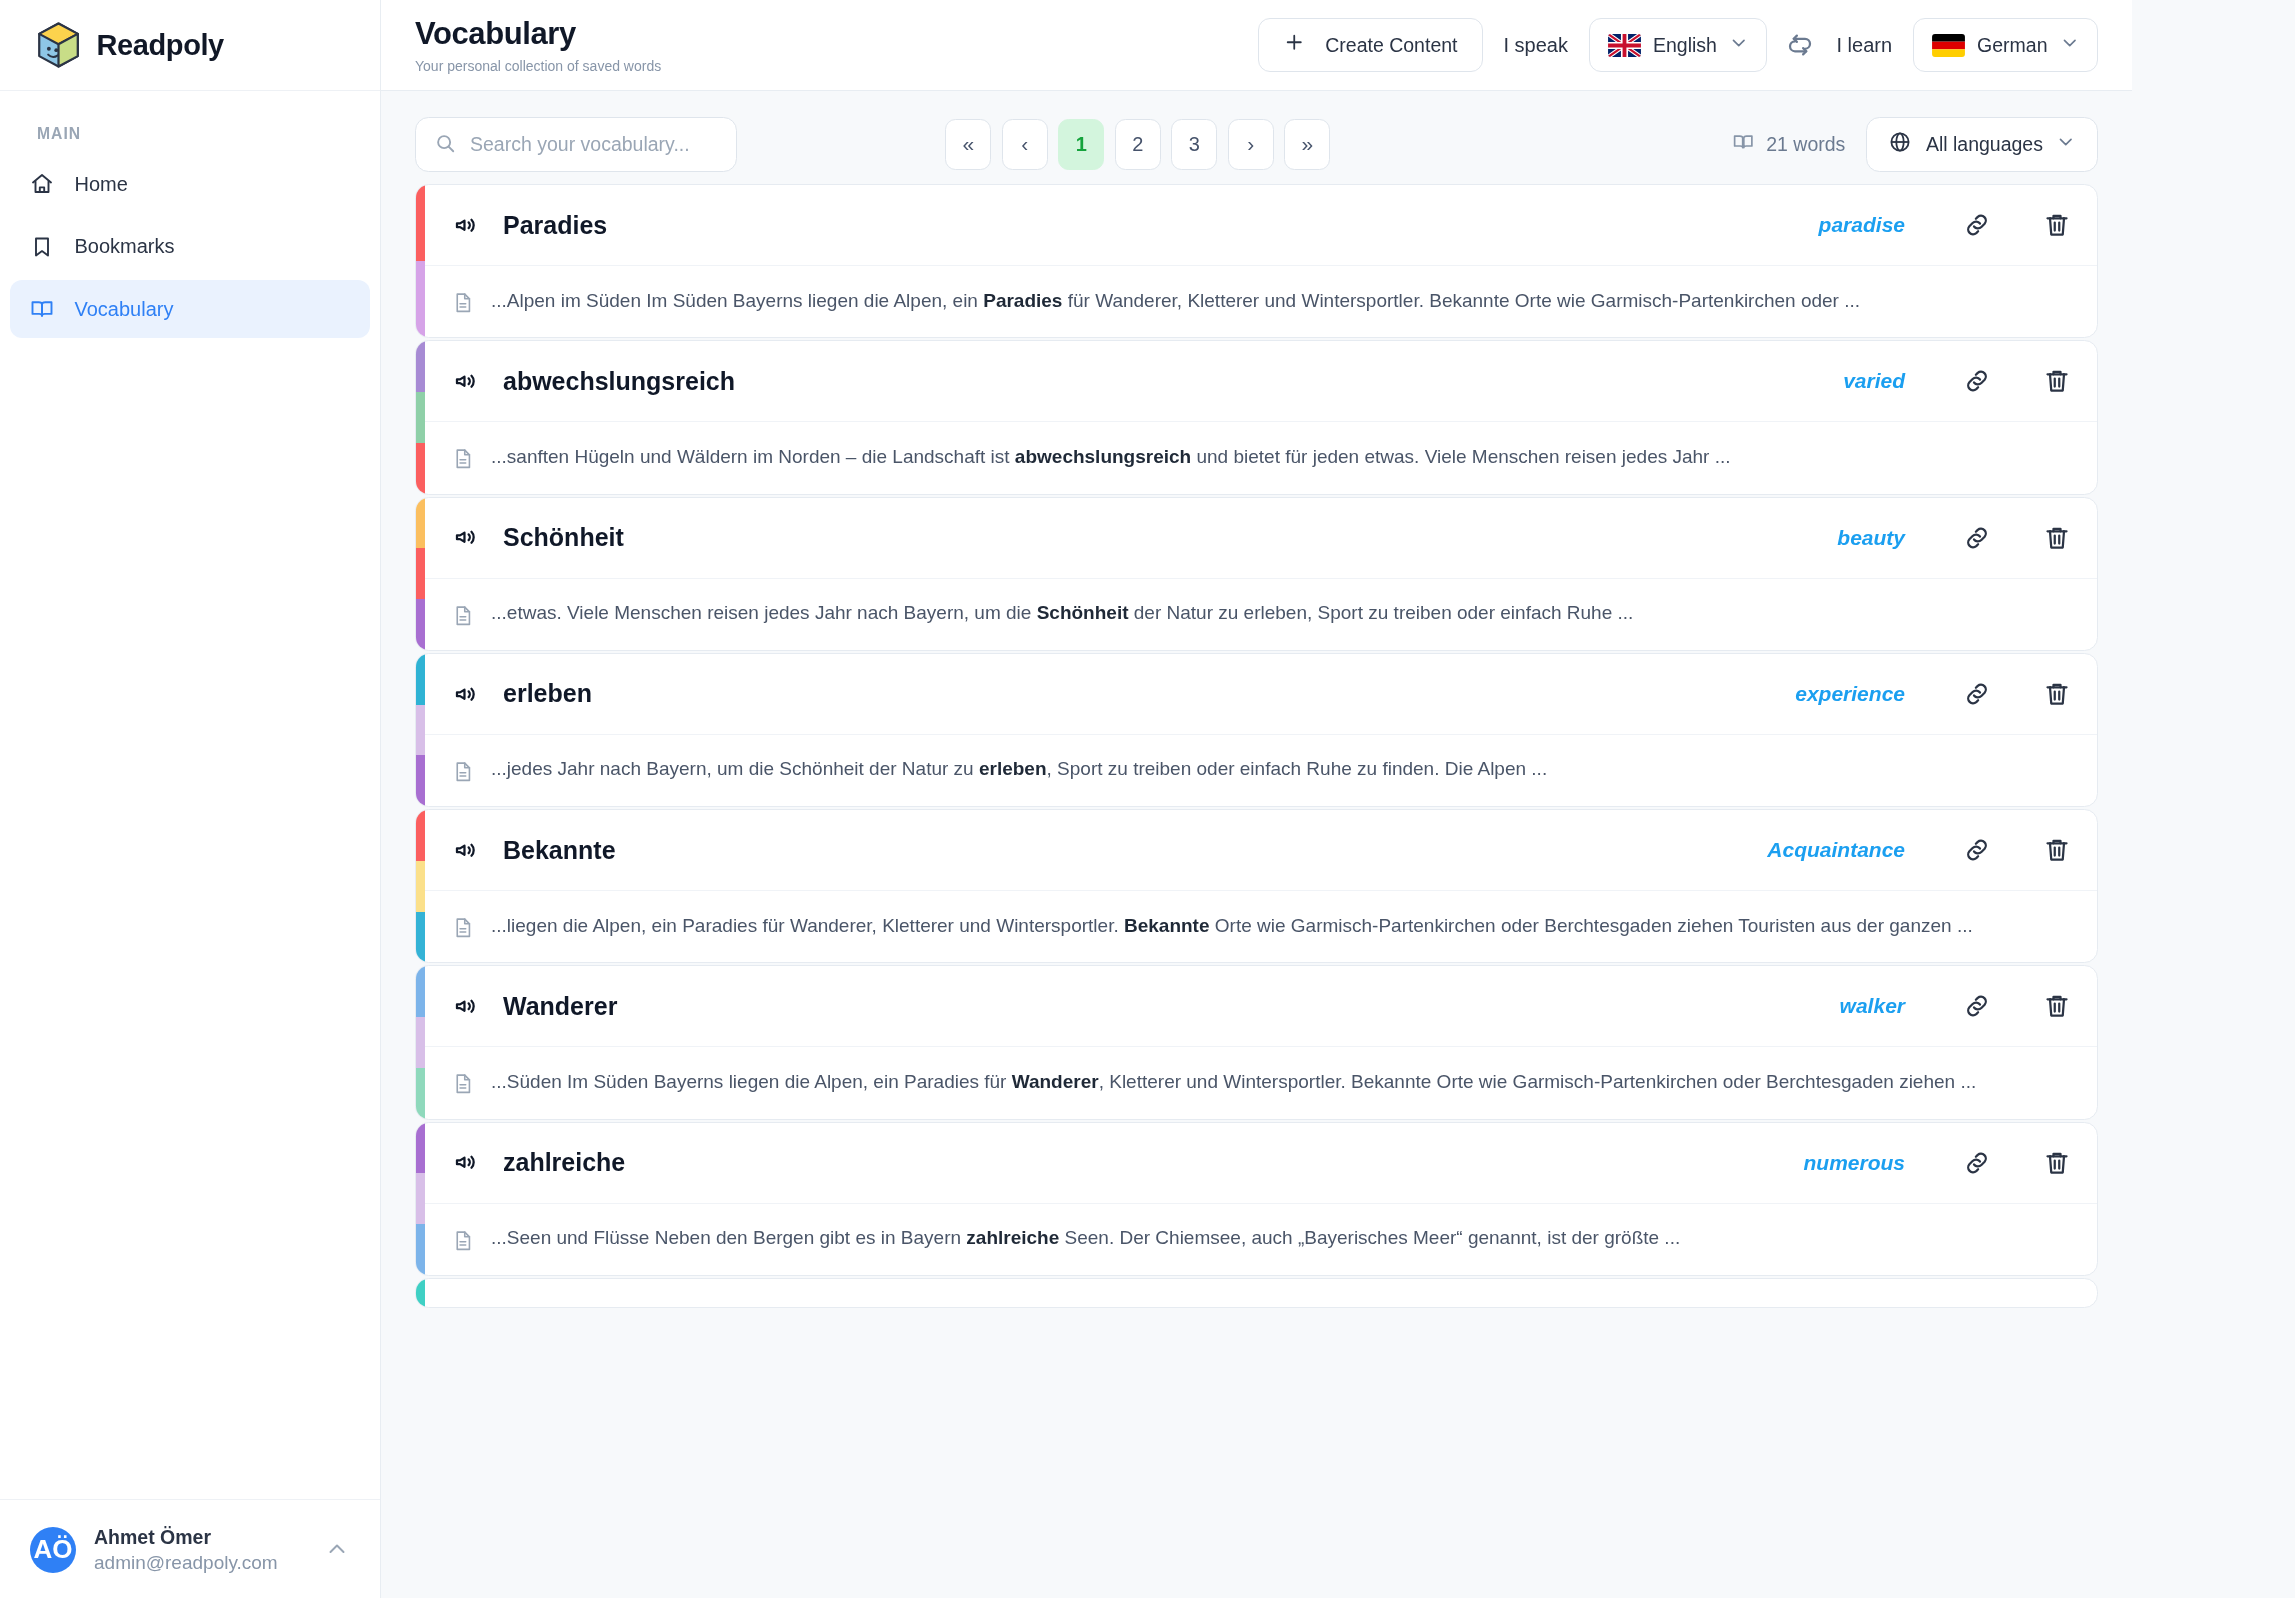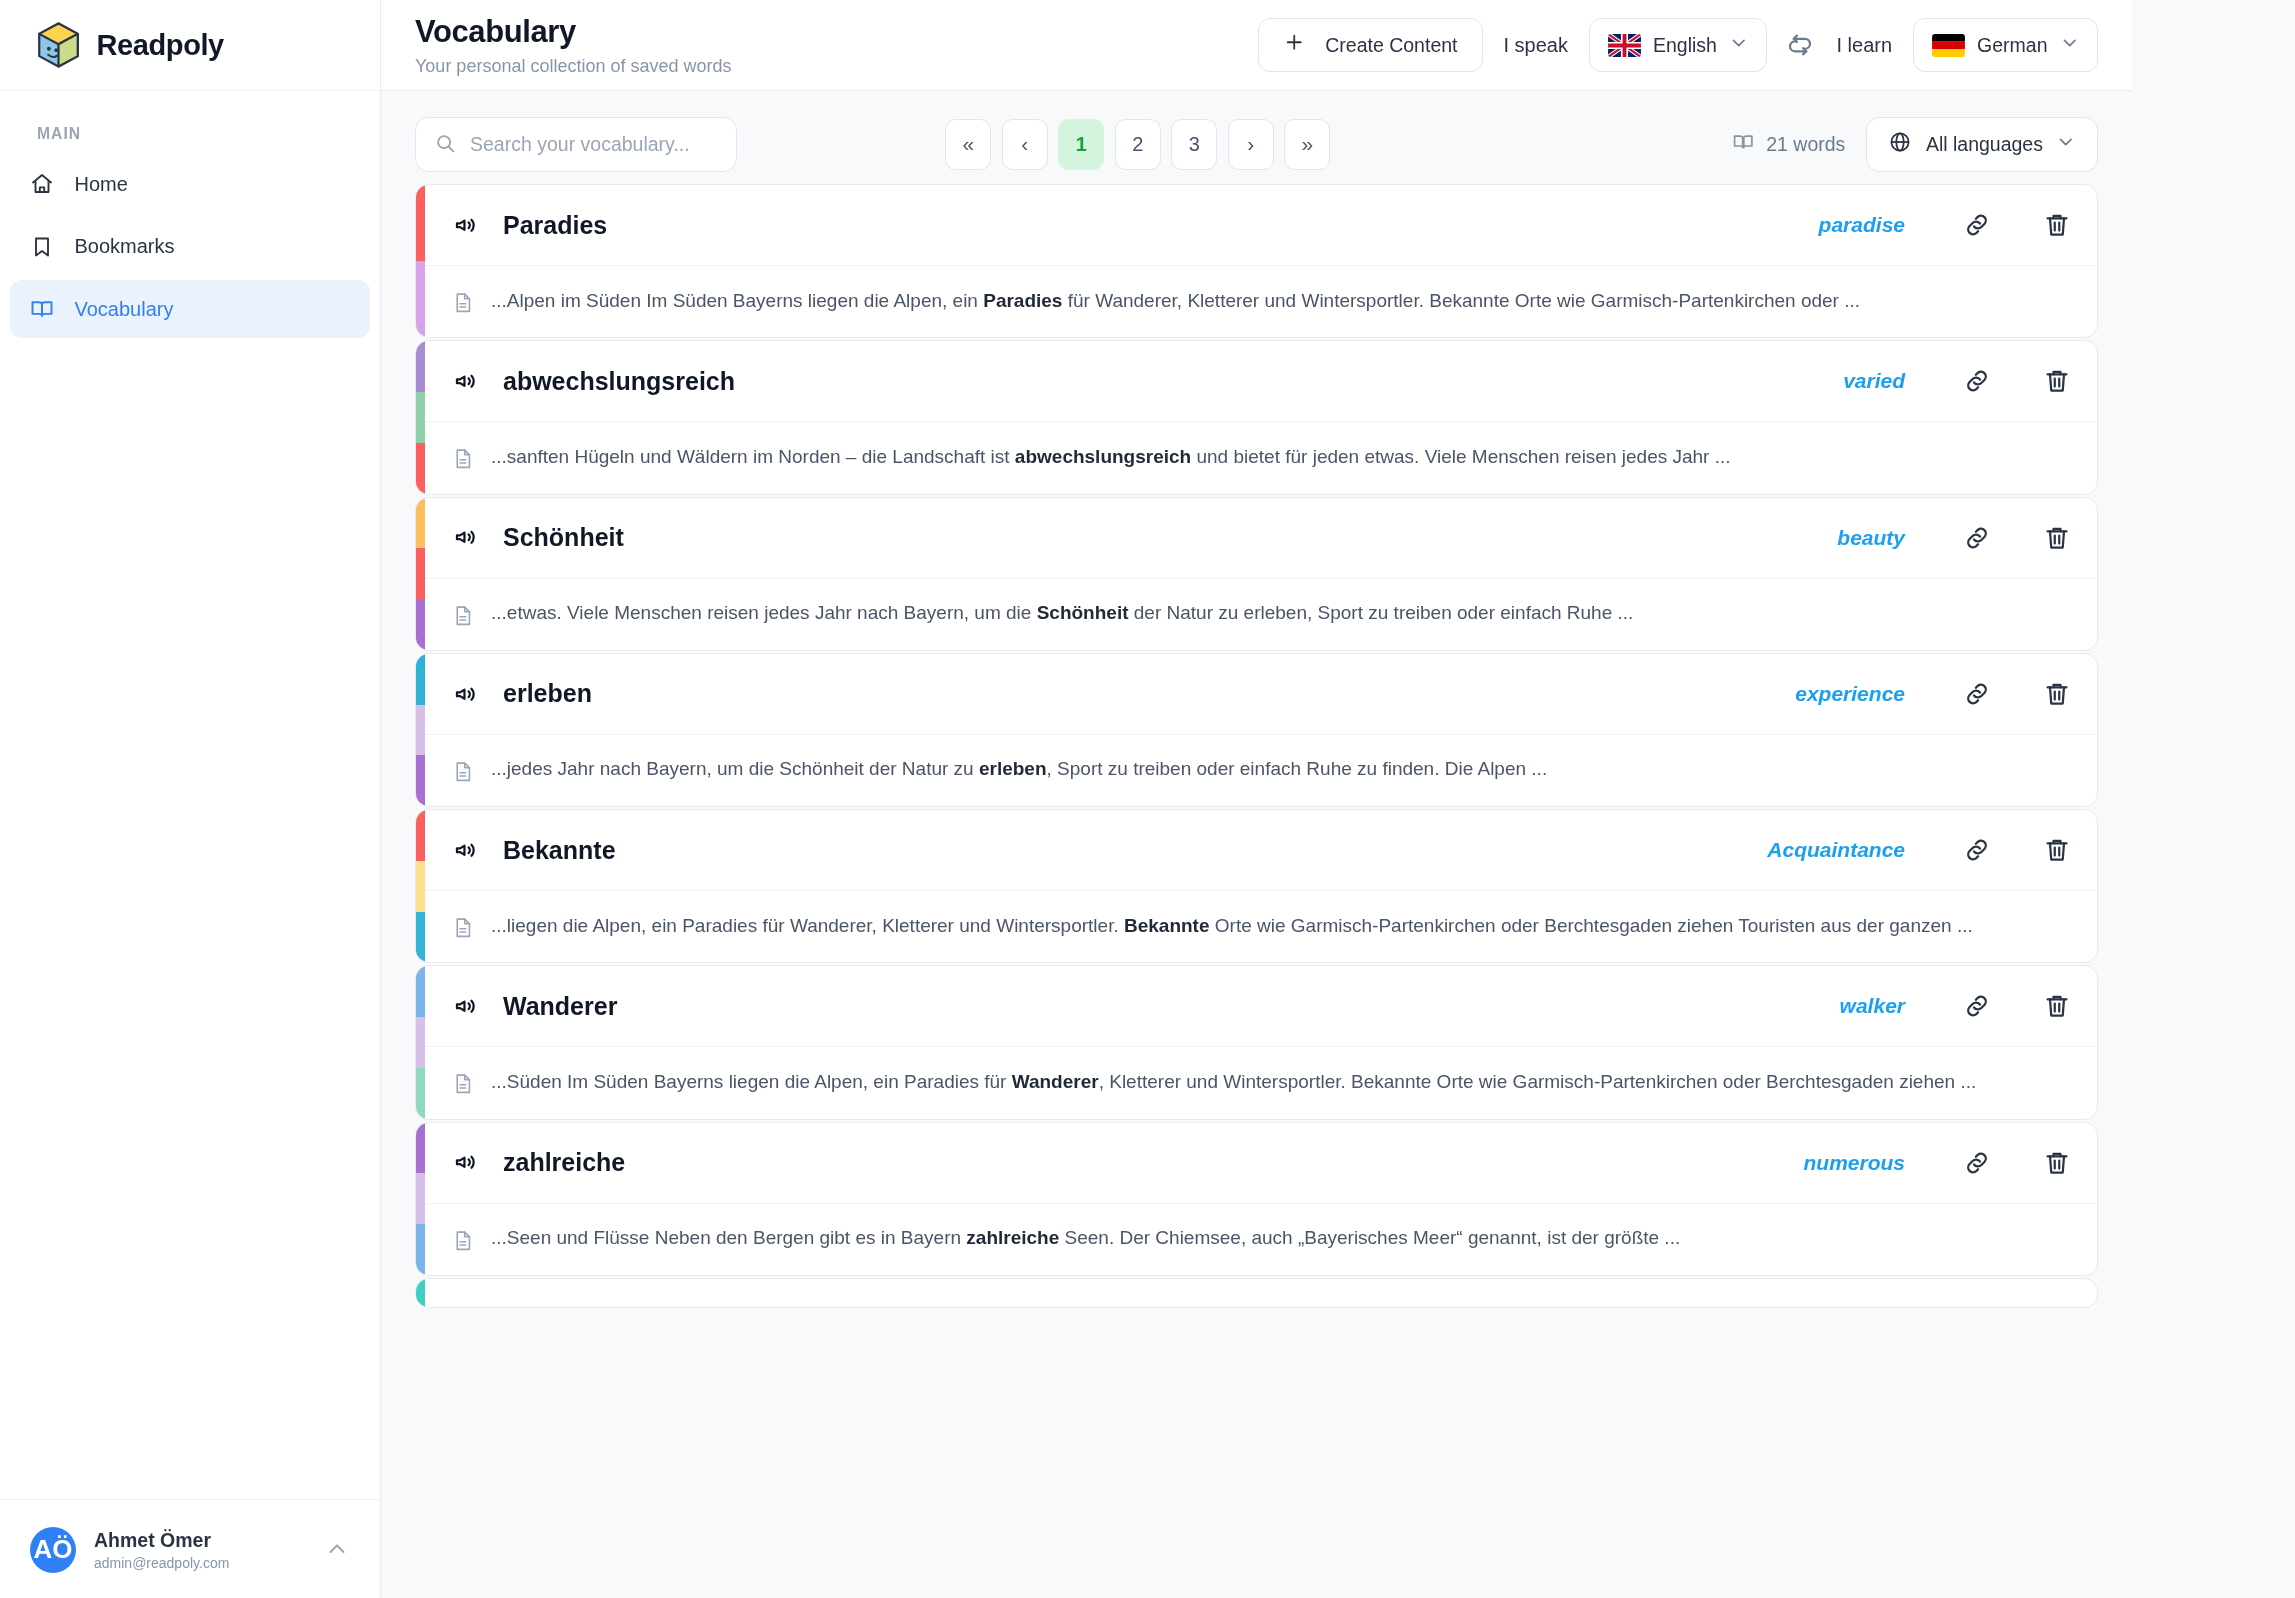--- a/index.html
+++ b/index.html
@@ -55,35 +55,35 @@
     border-top: 1.5px solid #eef1f5;
   }
   .avatar {
     width: 46px; height: 46px; border-radius: 50%;
     background: #2f80f5; color: #fff;
     display: flex; align-items: center; justify-content: center;
     font-size: 26px; font-weight: bold; flex-shrink: 0;
   }
   .user-meta { flex: 1; display: flex; flex-direction: column; gap: 3px; }
   .user-name { font-size: 19.5px; font-weight: bold; color: #2b3445; }
-  .user-mail { font-size: 14px; color: #8795a8; }
+  .user-mail { font-size: 19px; color: #8795a8; }
   .chev-up { width: 25.5px; height: 25.5px; flex-shrink: 0; }
 
   
   .main { flex: 1; height: 1599px; display: flex; flex-direction: column; background: #f7f9fb; min-width: 0;}
   .topbar {
     height: 91px; background: #ffffff;
     border-bottom: 1.5px solid #e8edf2;
     display: flex; align-items: center;
     padding: 0 34px 0 34px;
     flex-shrink: 0;
   }
   .title-wrap { display: flex; flex-direction: column; gap: 6px; }
   .page-title { font-size: 31px; font-weight: bold; color: #101828; letter-spacing: -0.4px; }
-  .page-sub { font-size: 18px; color: #8795a8; }
+  .page-sub { font-size: 14px; color: #8795a8; }
   .topbar-right { margin-left: auto; display: flex; align-items: center; gap: 18px; }
   .btn-outline {
     height: 54px; border: 1.5px solid #dfe5ec; border-radius: 12px;
     background: #fff; display: flex; align-items: center; gap: 20px;
     padding: 8px 24px; font-size: 19.5px; color: #2b3445; cursor: pointer;
   }
   .speak-label { font-size: 20px; color: #2b3445; padding: 0 3px; }
   .lang-select {
     height: 54px; border: 1.5px solid #dfe5ec; border-radius: 12px;
     background: #fff; display: flex; align-items: center; gap: 12px;

